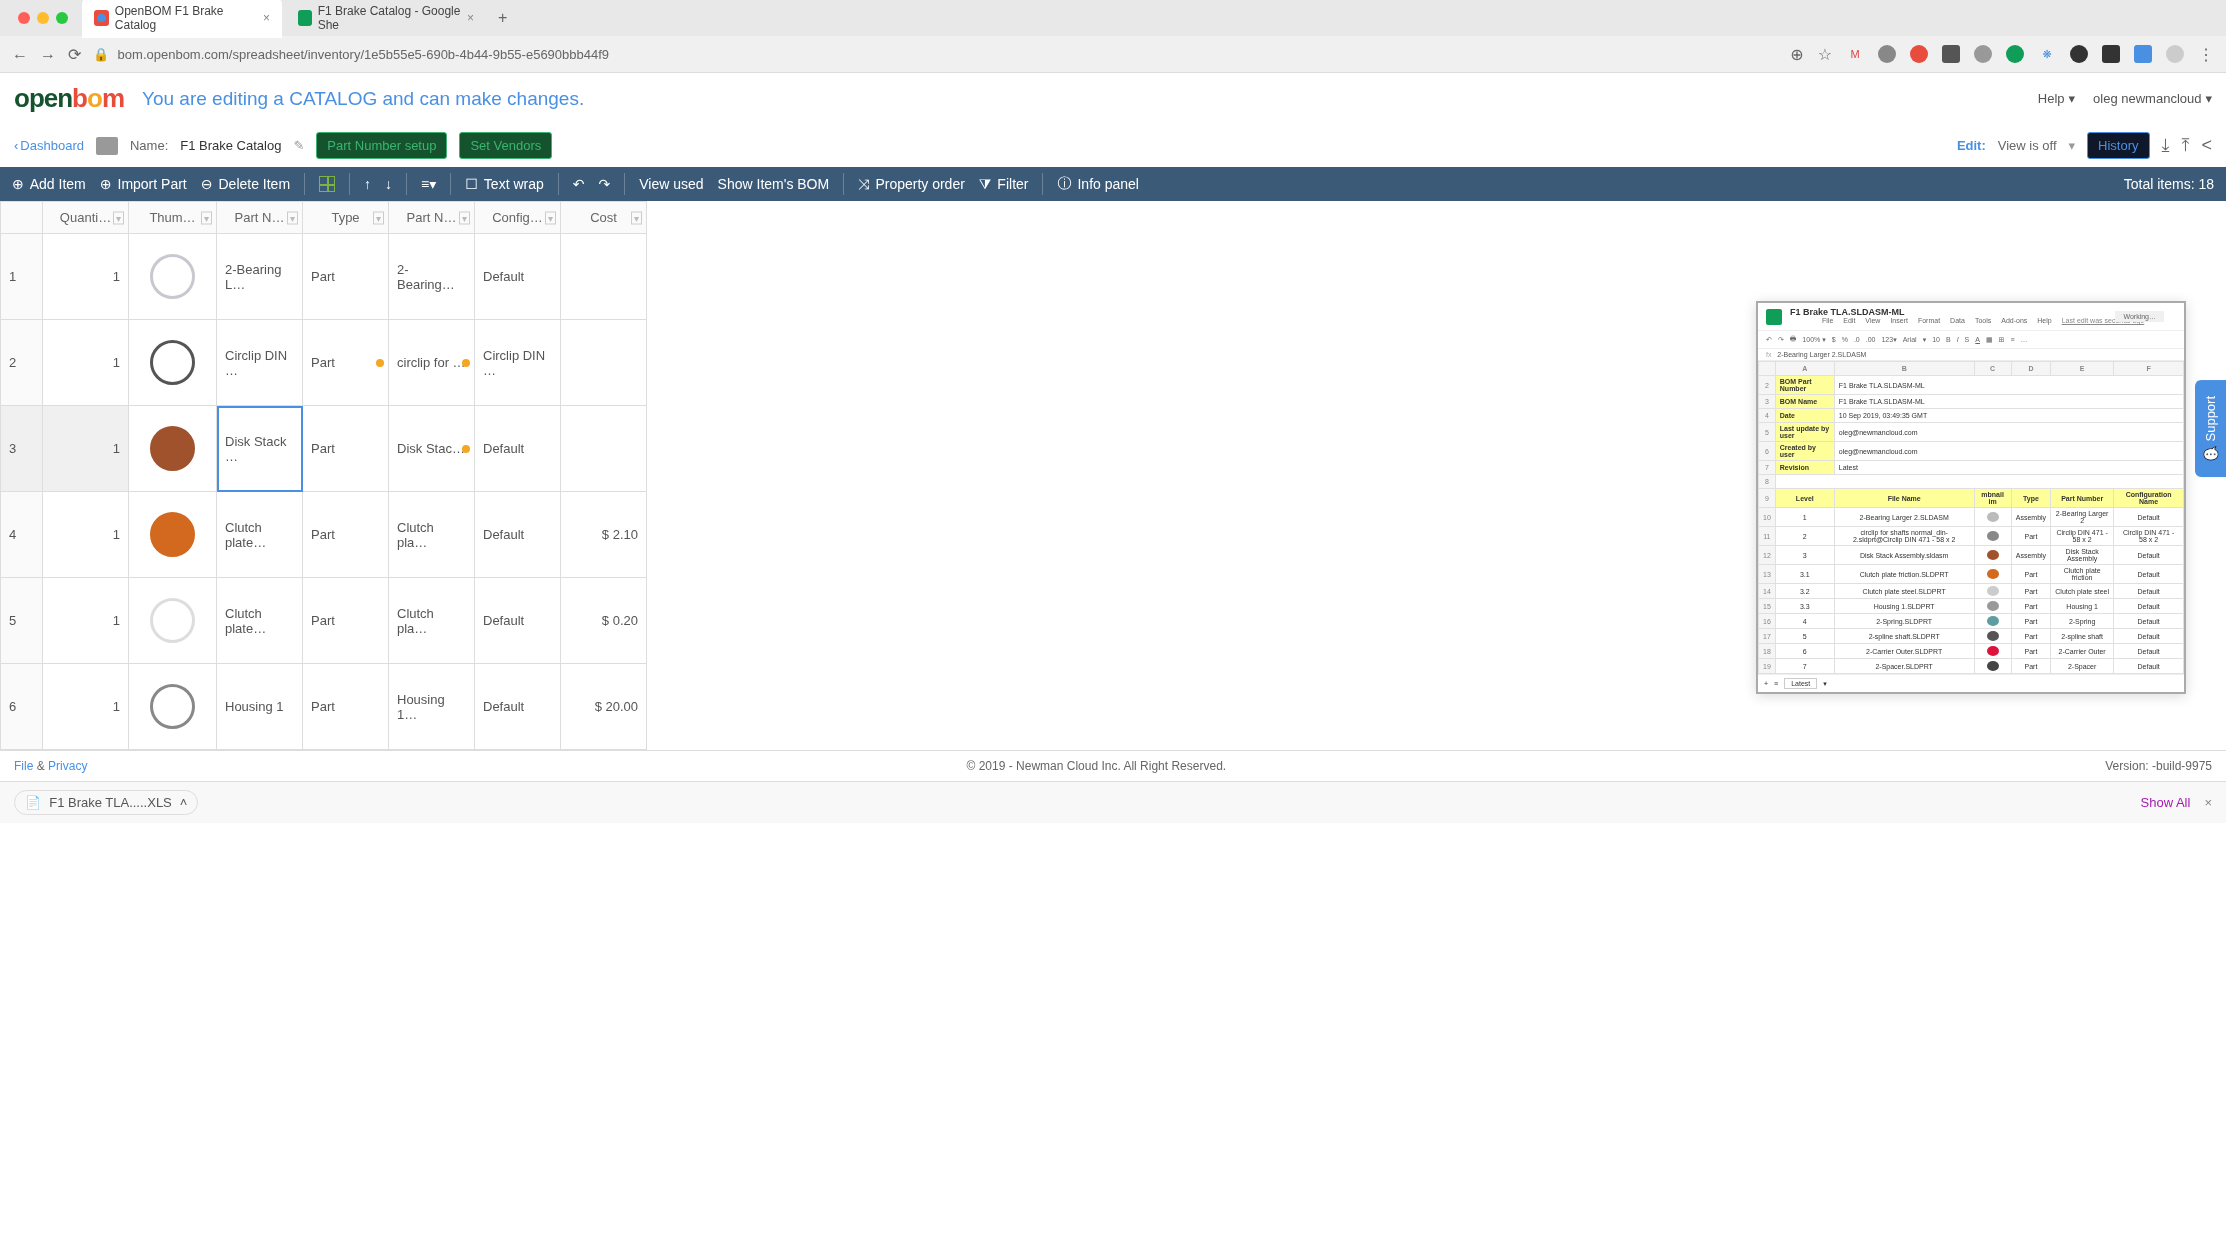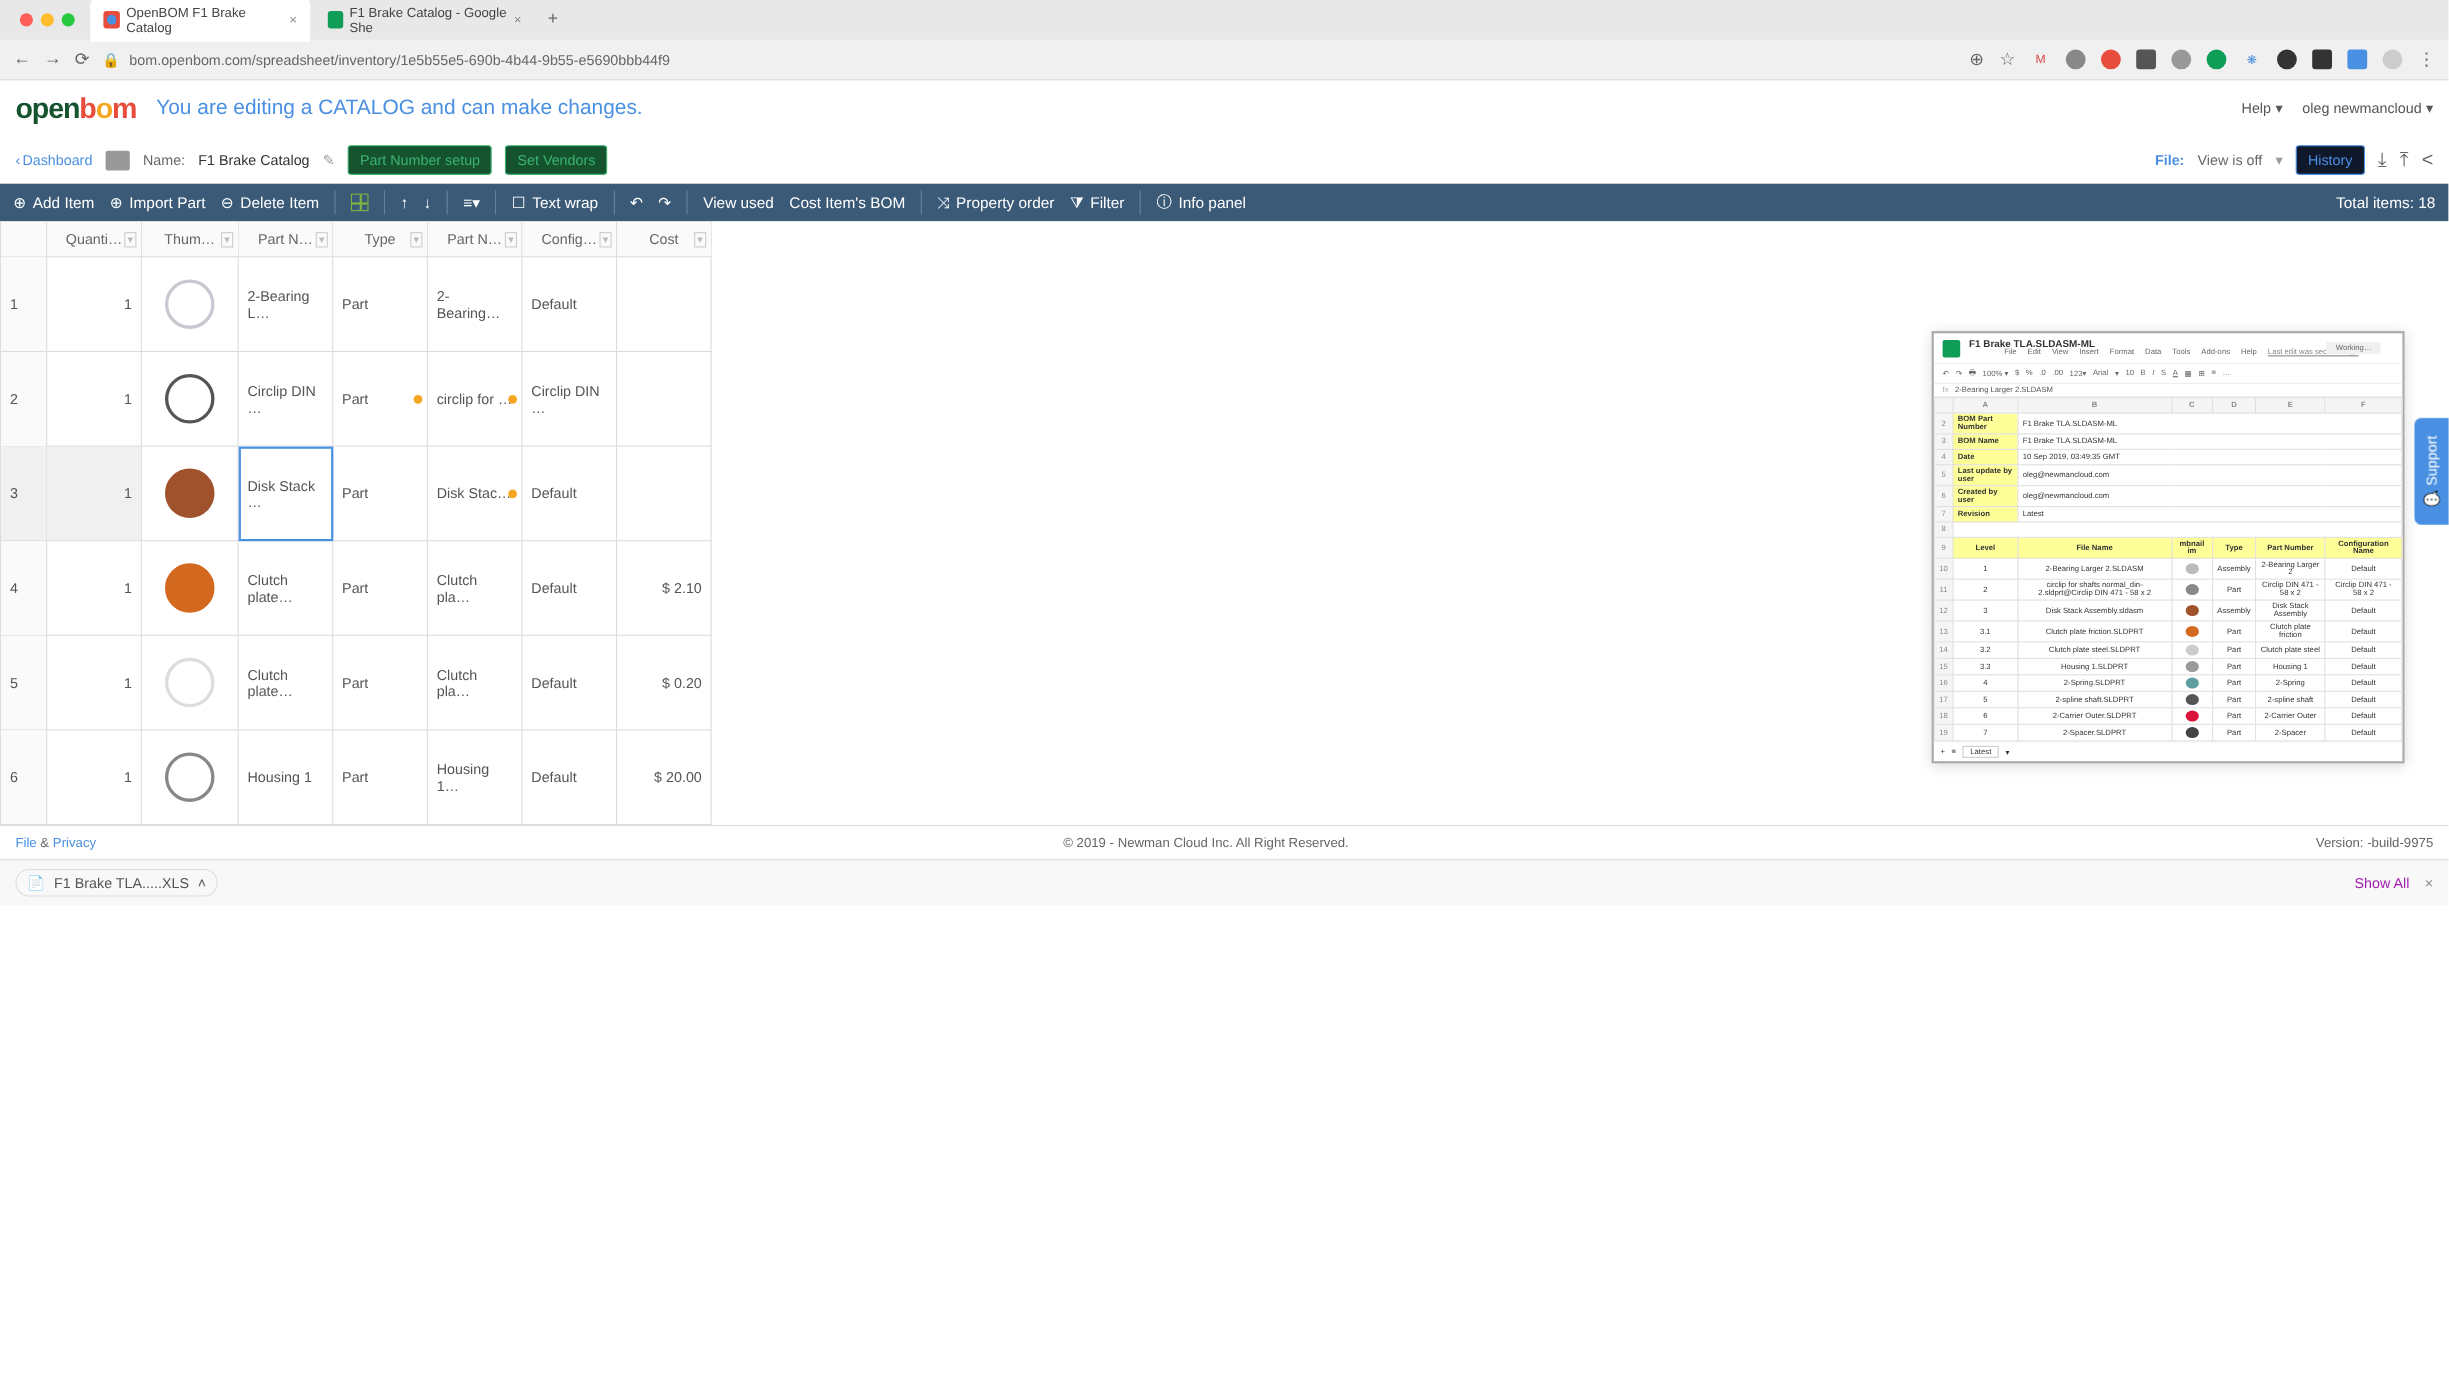--- a/index.html
+++ b/index.html
@@ -181,21 +181,21 @@
     <span>‹</span>
     <span>Dashboard</span>
   </div>
   <div class="img-icon"></div>
   <span class="name-label">Name:</span>
   <span class="catalog-name">F1 Brake Catalog</span>
   <span class="edit-icon-sm">✎</span>
   <button class="outline-btn">Part Number setup</button>
   <button class="outline-btn">Set Vendors</button>
   <div class="spacer"></div>
-  <span class="view-label">File:</span>
+  <span class="view-label">Edit:</span>
   <span class="view-value">View is off</span>
   <span style="color:#999">▾</span>
   <button class="history-btn">History</button>
   <span class="icon-btn">⤓</span>
   <span class="icon-btn">⤒</span>
   <span class="icon-btn">&lt;</span>
 </div>
 
 <div class="toolbar">
   <div class="toolbar-item">
@@ -225,21 +225,21 @@
     <span>Text wrap</span>
   </div>
   <div class="toolbar-sep"></div>
   <div class="toolbar-item">↶</div>
   <div class="toolbar-item">↷</div>
   <div class="toolbar-sep"></div>
   <div class="toolbar-item">
       <span>View used</span>
     </div>
   <div class="toolbar-item">
-      <span>Cost Item's BOM</span>
+      <span>Show Item's BOM</span>
     </div>
   <div class="toolbar-sep"></div>
   <div class="toolbar-item">
     <span>⤨</span>
     <span>Property order</span>
   </div>
   <div class="toolbar-item">
     <span>⧩</span>
     <span>Filter</span>
   </div>

